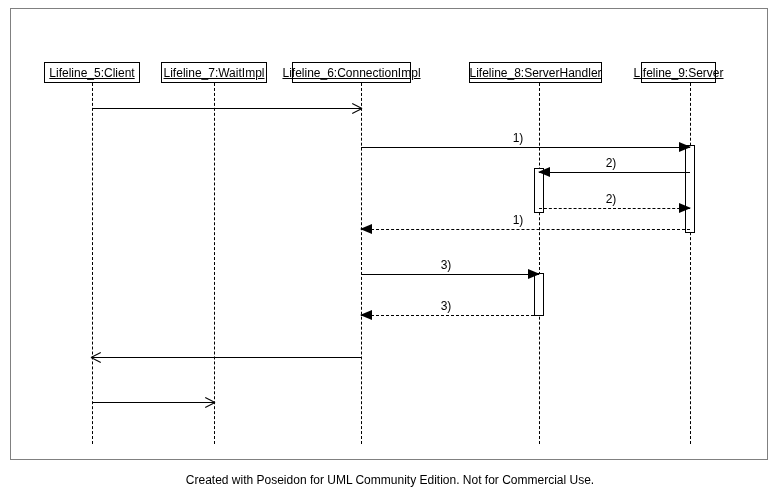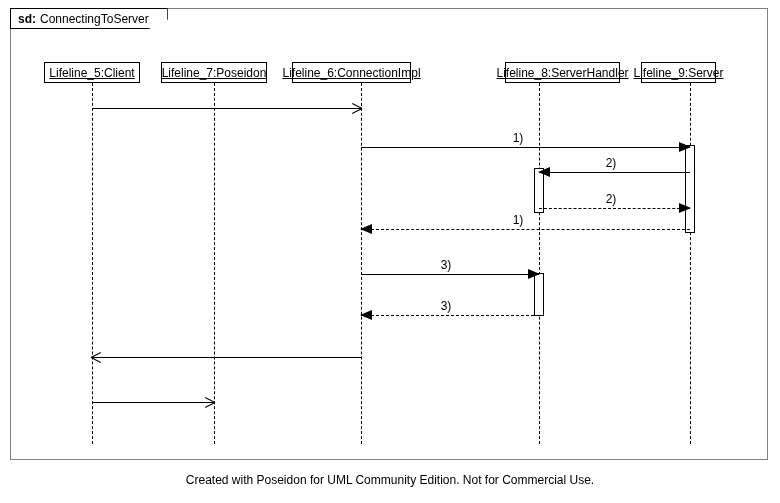--- a/index.html
+++ b/index.html
@@ -170,35 +170,31 @@
     white-space: nowrap;
   }
 </style>
 </head>
 <body>
 
 <div id="canvas">
 
   <div class="frame-border"></div>
 
-  <div class="frame-tab">
-    <span class="kind">sd:</span>
-    <span class="name">ConnectingToServer</span>
-  </div>
 
   <div class="lifeline-head" style="left:44px;  top:62px; width:96px;">
     <span>Lifeline_5:Client</span>
   </div>
   <div class="lifeline-head" style="left:161px; top:62px; width:106px;">
-    <span>Lifeline_7:Poseidon</span>
+    <span>Lifeline_7:WaitImpl</span>
   </div>
   <div class="lifeline-head" style="left:292px; top:62px; width:119px;">
     <span>Lifeline_6:ConnectionImpl</span>
   </div>
-  <div class="lifeline-head" style="left:469px; top:62px; width:115px;margin-left:36px;">
+  <div class="lifeline-head" style="left:469px; top:62px; width:133px;">
     <span>Lifeline_8:ServerHandler</span>
   </div>
   <div class="lifeline-head" style="left:641px; top:62px; width:75px;">
     <span>Lifeline_9:Server</span>
   </div>
 
   <div class="lifeline-stem" style="left:92px;  top:83px; height:361px;"></div>
   <div class="lifeline-stem" style="left:214px; top:83px; height:361px;"></div>
   <div class="lifeline-stem" style="left:361px; top:83px; height:361px;"></div>
   <div class="lifeline-stem" style="left:539px; top:83px; height:361px;"></div>

